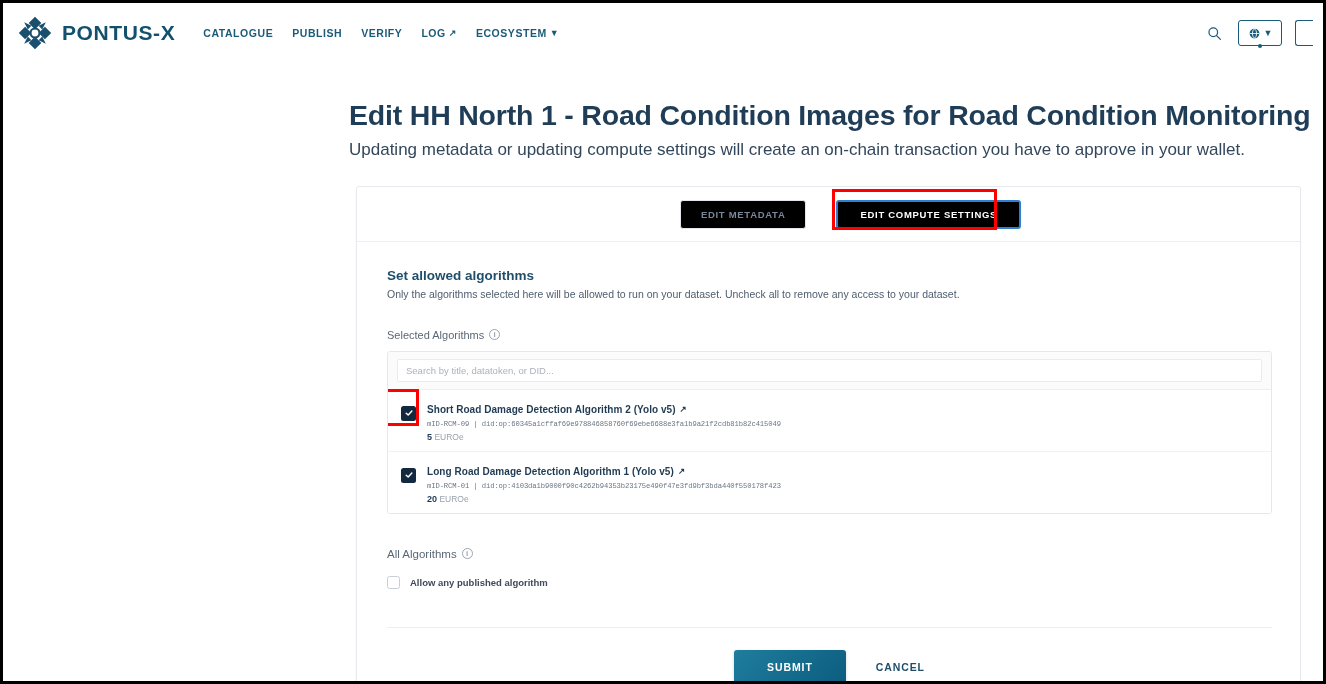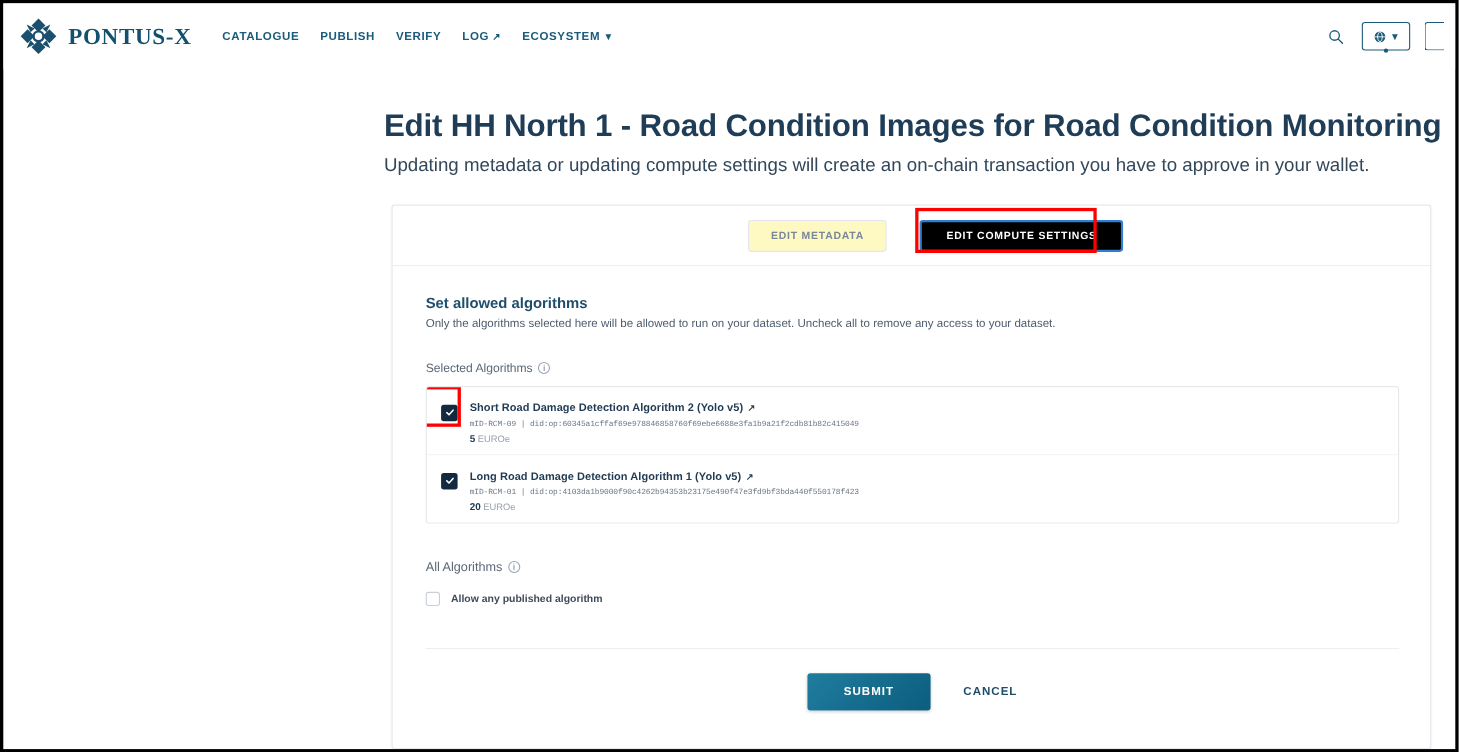--- a/index.html
+++ b/index.html
@@ -36,21 +36,21 @@
     align-items: center;
     gap: 9px;
     margin-right: 28px;
   }
   .brand-mark { width: 36px; height: 36px; display: block; }
   .brand-name {
     font-size: 21px;
     font-weight: 700;
     letter-spacing: 0.6px;
     color: #12506e;
-    font-family: Liberation Serif, serif;
+    font-family: Liberation Sans, sans-serif;
   }
   .main-nav {
     display: flex;
     align-items: center;
     gap: 19px;
   }
   .nav-item {
     font-size: 10.5px;
     font-weight: 700;
     letter-spacing: 0.55px;
@@ -144,21 +144,21 @@
     border-bottom: 1px solid #eceef2;
     gap: 0;
   }
   .tab {
     font-size: 9.5px;
     font-weight: 700;
     letter-spacing: 0.7px;
     text-transform: uppercase;
     padding: 8px 20px;
     border: 1px solid #e3e6ec;
-    background: #fef9c3;
+    background: #000000;
     color: #7a8699;
     cursor: pointer;
     border-radius: 3px;
     margin-left: 44px;
   }
   .tab.tab-active {
     background: #000000;
     color: #ffffff;
     border: 2px solid #2f7fd1;
     margin-left: 30px;
@@ -445,20 +445,23 @@
         <div class="section-title">Set allowed algorithms</div>
         <div class="section-desc">Only the algorithms selected here will be allowed to run on your dataset. Uncheck all to remove any access to your dataset.</div>
 
         <div class="field-label">
           <span>Selected Algorithms</span>
           <span class="info-icon">i</span>
         </div>
 
         <div class="algo-box">
 
+          <div class="search-row">
+            <input class="search-input" type="text" placeholder="Search by title, datatoken, or DID..." style="">
+          </div>
 
           <div class="algo-row">
             <span class="cbx">
               <svg class="tick" viewBox="0 0 10 10">
                 <polyline points="1.5,5.2 4,7.6 8.6,2.4" fill="none" stroke="#ffffff" stroke-width="1.8" stroke-linecap="round" stroke-linejoin="round"></polyline>
               </svg>
             </span>
             <div class="algo-meta">
               <div class="algo-title">
                 <span>Short Road Damage Detection Algorithm 2 (Yolo v5)</span>

